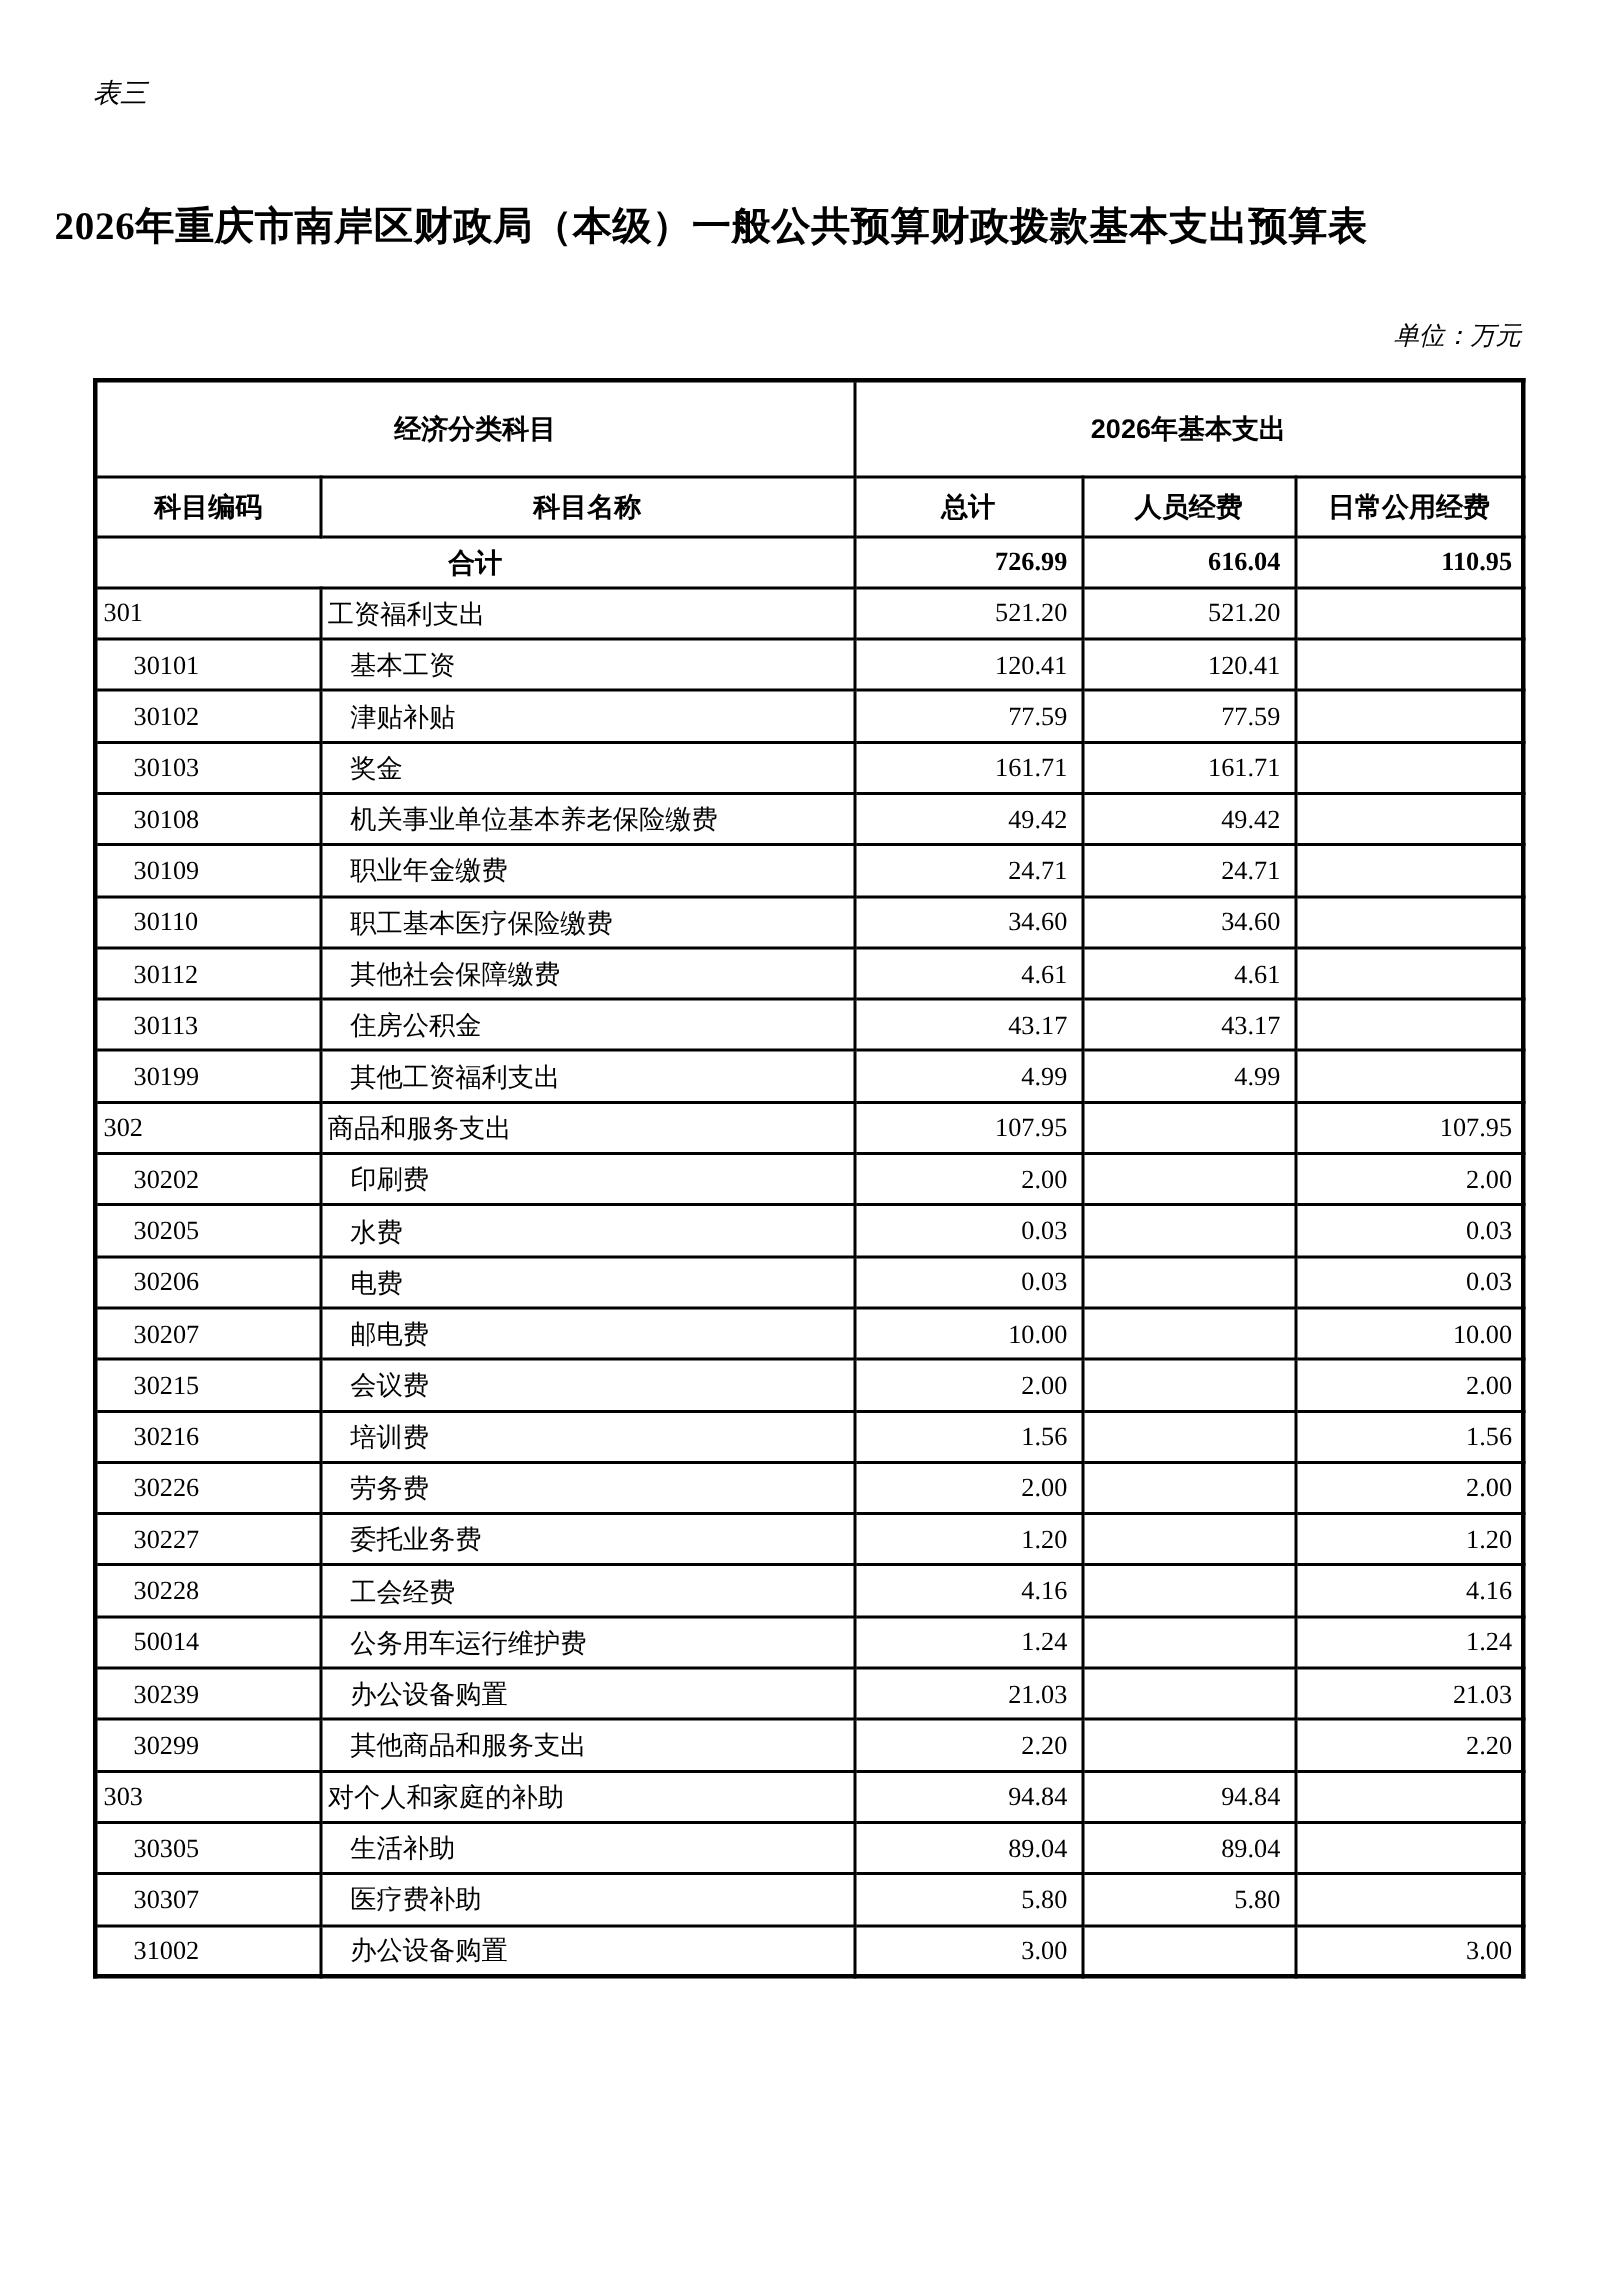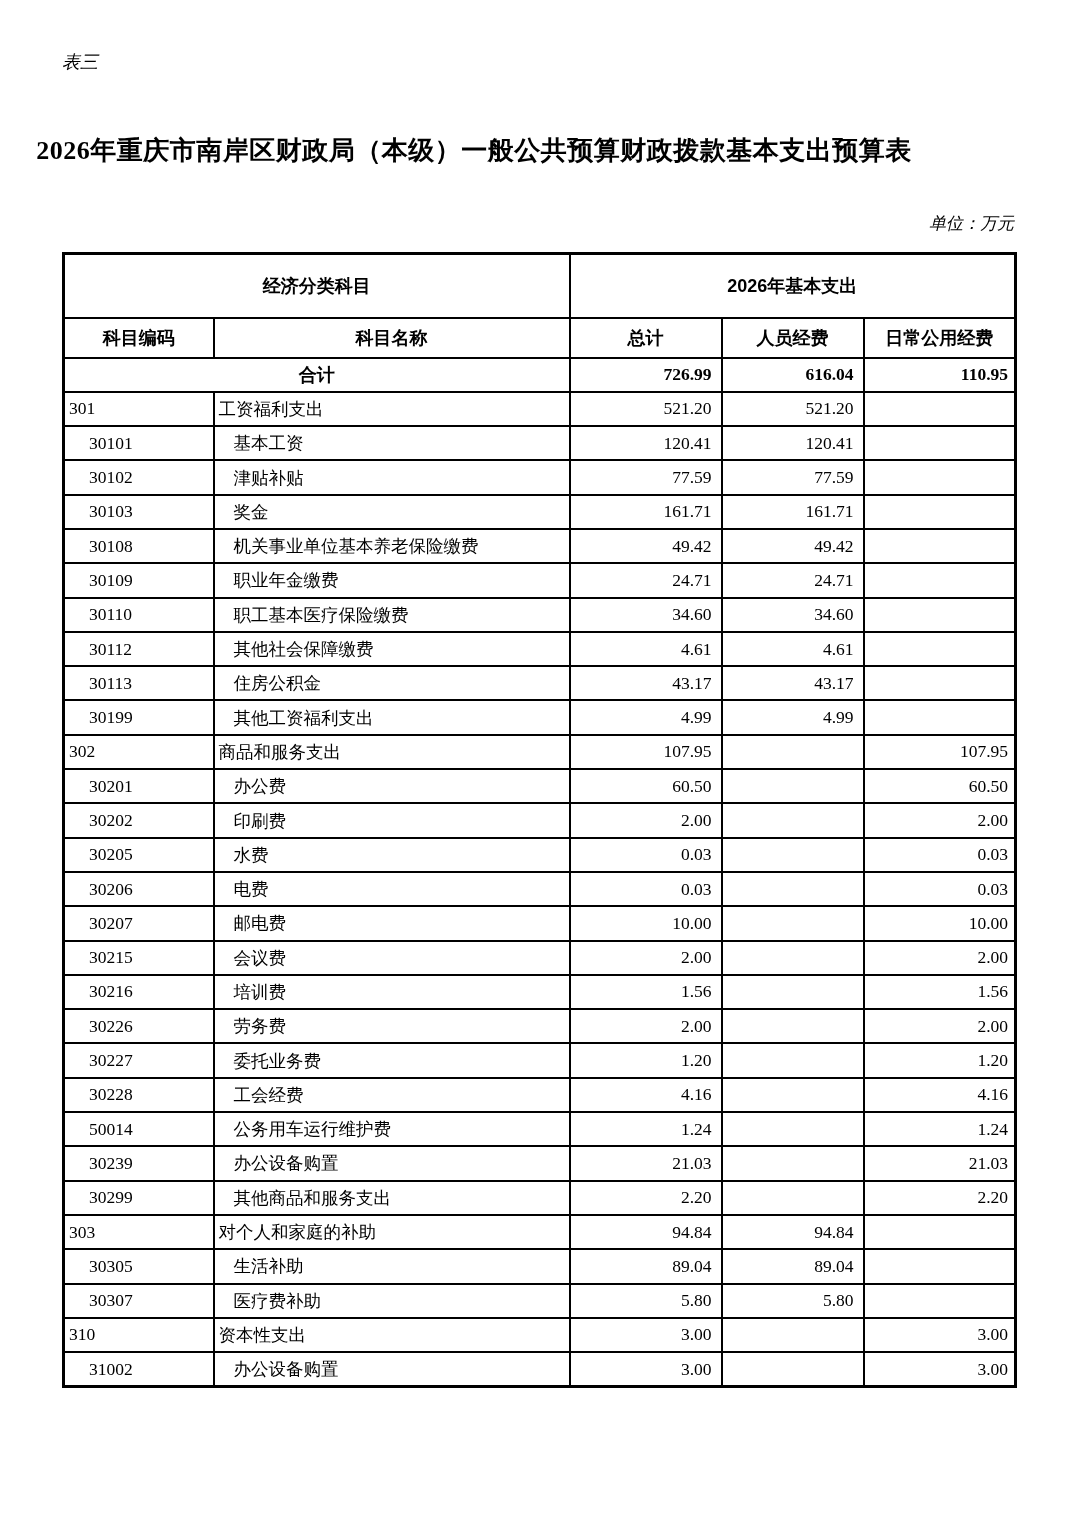--- a/index.html
+++ b/index.html
@@ -177,27 +177,20 @@
   </tr>
 
   <tr class="lvl1">
     <td class="c-code">302</td>
     <td class="c-name">商品和服务支出</td>
     <td class="c-num">107.95</td>
     <td class="c-num"></td>
     <td class="c-num c-last">107.95</td>
   </tr>
 
-  <tr class="lvl2">
-    <td class="c-code">30201</td>
-    <td class="c-name">办公费</td>
-    <td class="c-num">60.50</td>
-    <td class="c-num"></td>
-    <td class="c-num c-last">60.50</td>
-  </tr>
 
   <tr class="lvl2">
     <td class="c-code">30202</td>
     <td class="c-name">印刷费</td>
     <td class="c-num">2.00</td>
     <td class="c-num"></td>
     <td class="c-num c-last">2.00</td>
   </tr>
 
   <tr class="lvl2">
@@ -305,27 +298,20 @@
   </tr>
 
   <tr class="lvl2">
     <td class="c-code">30307</td>
     <td class="c-name">医疗费补助</td>
     <td class="c-num">5.80</td>
     <td class="c-num">5.80</td>
     <td class="c-num c-last"></td>
   </tr>
 
-  <tr class="lvl1">
-    <td class="c-code">310</td>
-    <td class="c-name">资本性支出</td>
-    <td class="c-num">3.00</td>
-    <td class="c-num"></td>
-    <td class="c-num c-last">3.00</td>
-  </tr>
 
   <tr class="lvl2">
     <td class="c-code">31002</td>
     <td class="c-name">办公设备购置</td>
     <td class="c-num">3.00</td>
     <td class="c-num"></td>
     <td class="c-num c-last">3.00</td>
   </tr>
 </tbody>
 </table>

